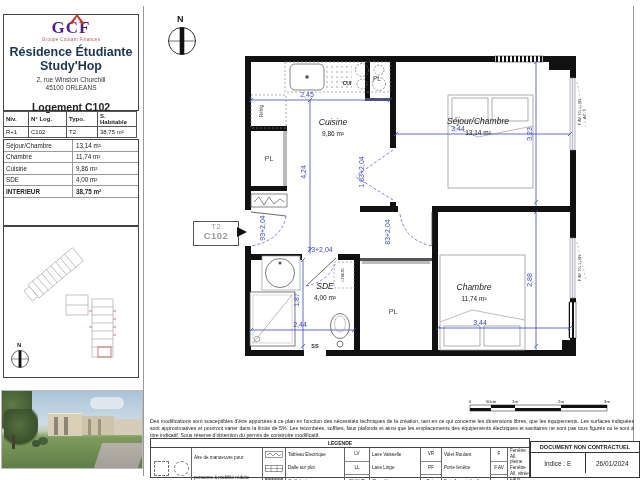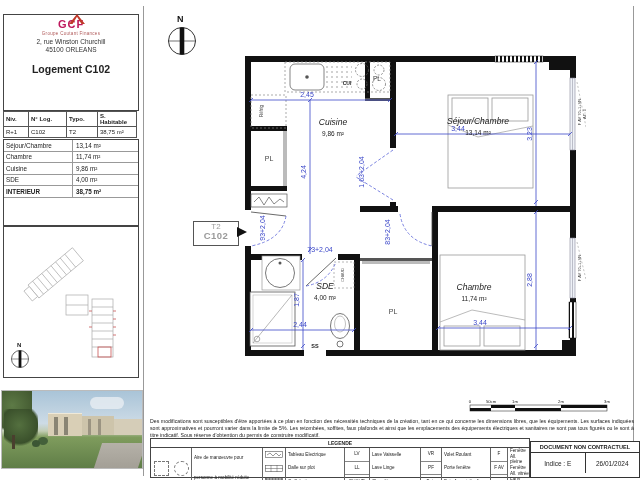--- a/index.html
+++ b/index.html
@@ -3,21 +3,21 @@
 <meta charset="utf-8">
 <style>
   html,body{margin:0;padding:0;background:#fff;}
   #sheet{position:relative;width:640px;height:480px;background:#fff;overflow:hidden;
          font-family:"Liberation Sans",sans-serif;color:#222;}
   .abs{position:absolute;}
   .box{border:1px solid #444;background:#fff;}
   .hairline{background:#999;}
   
   #hdr-box{left:3px;top:14px;width:134px;height:95px;text-align:center;}
-  .logo-gcf{font-family:Liberation Sans, sans-serif;font-weight:bold;font-size:11px;color:#be185d;letter-spacing:1px;line-height:1;}
+  .logo-gcf{font-family:Liberation Serif, serif;font-weight:bold;font-size:17px;color:#4c1d95;letter-spacing:1px;line-height:1;}
   .logo-roof{position:absolute;left:50%;top:-5px;width:16px;height:10px;margin-left:-2px;
              border-left:2px solid #c0392b;border-right:2px solid #c0392b;transform:skewX(0deg) rotate(0deg);
              clip-path:polygon(50% 0,100% 100%,78% 100%,50% 28%,22% 100%,0 100%);background:#c0392b;border:none;}
   .logo-sub{font-size:4.5px;color:#b05a5a;letter-spacing:.3px;margin-top:1px;}
   .res-title{font-size:12.5px;font-weight:bold;color:#1c3550;line-height:1.15;}
   .addr{font-size:6.5px;color:#333;line-height:1.3;}
   .logement{font-size:10.5px;color:#222;font-weight:600;margin-top:8px;}
   table.mini{border-collapse:collapse;width:134px;font-size:6px;}
   table.mini td{border:0.5px solid #555;padding:1px 2px;height:8px;}
   #surf-box{left:3px;top:139px;width:134px;height:85px;}
@@ -68,20 +68,22 @@
 
   <div class="abs hairline" style="left:143px;top:6px;width:1px;height:470px;"></div>
   <div class="abs hairline" style="left:633px;top:6px;width:1px;height:470px;"></div>
 
   <div class="abs box" id="hdr-box">
     <div style="position:relative;margin-top:4px;">
       <span class="logo-roof"></span>
       <div class="logo-gcf">GCF</div>
       <div class="logo-sub">Groupe Coutant Finances</div>
     </div>
+    <div class="res-title" style="margin-top:3px;">Résidence Étudiante</div>
+    <div class="res-title">Study'Hop</div>
     <div class="addr" style="margin-top:2px;">2, rue Winston Churchill</div>
     <div class="addr">45100 ORLEANS</div>
     <div class="logement">Logement C102</div>
   </div>
 
   <table class="mini abs" style="left:3px;top:111px;">
     <tbody>
         <tr style="font-weight:bold;">
       <td style="width:20px;">Niv.</td>
       <td style="width:33px;">N° Log.</td>

